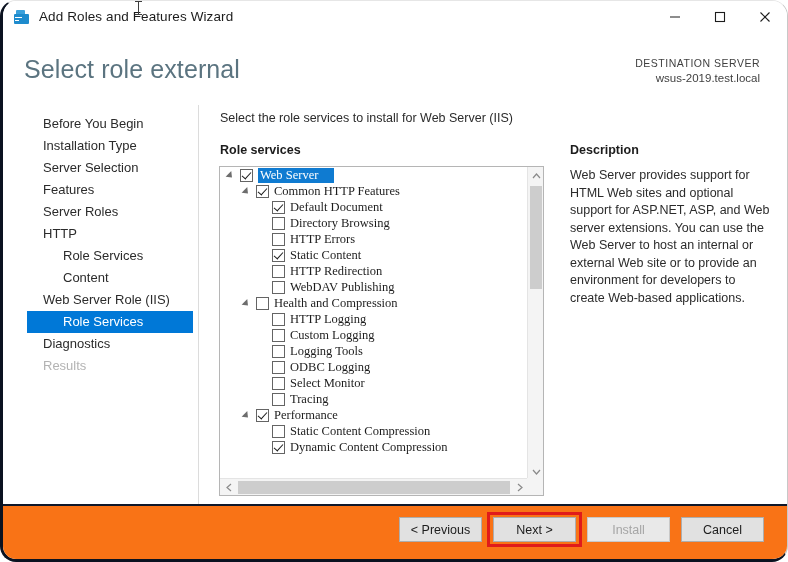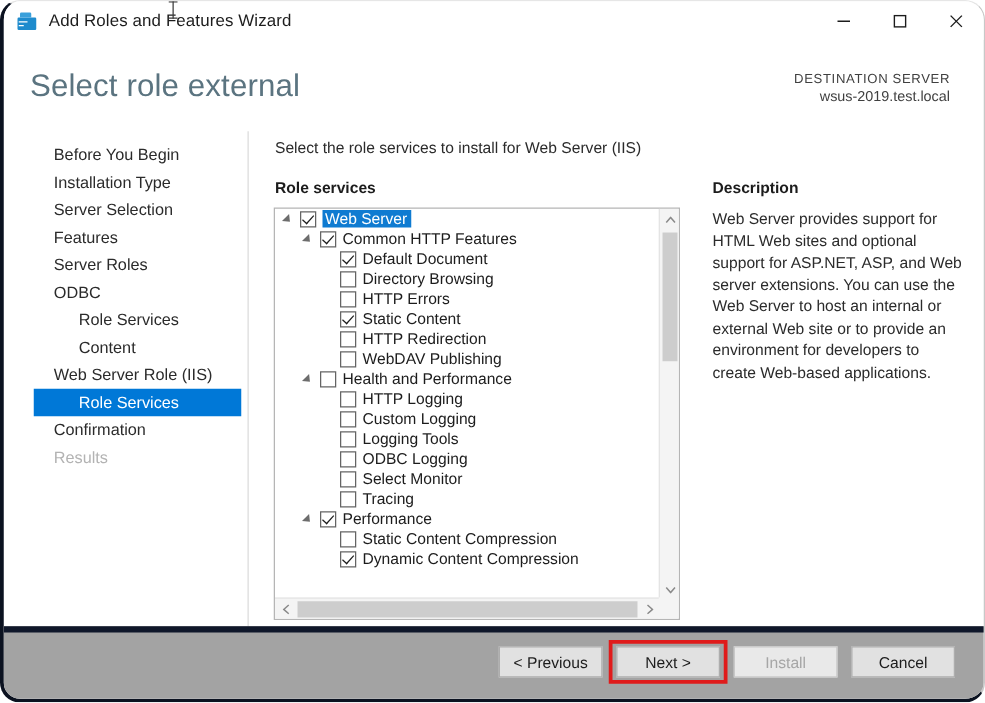--- a/index.html
+++ b/index.html
@@ -244,21 +244,21 @@
   }
   .cb.checked::after {
     content: "";
     position: absolute;
     left: 3px; top: 0px;
     width: 4px; height: 8px;
     border: solid #1c1c1c;
     border-width: 0 1.6px 1.6px 0;
     transform: rotate(42deg);
   }
-  .tree-label { padding-right: 3px; }
+  .tree-label { padding-right: 16px; font-family: Liberation Serif, serif; }
   .tree-row.selected .tree-label {
     background: #0f7bd1;
     color: #ffffff;
     padding-left: 2px;
   }
 
   .indent1 { padding-left: 4px; }
   .indent2 { padding-left: 20px; }
   .indent3 { padding-left: 36px; }
 
@@ -311,22 +311,22 @@
     right: 0; bottom: 0;
     width: 16px; height: 17px;
     background: #f4f4f4;
   }
 
   
   .footer {
     position: absolute;
     left: 0; right: 0; bottom: 0;
     height: 53px;
-    background: #a3a3a3;
-    border-top: 5px solid #0f172a;
+    background: #f97316;
+    border-top: 2px solid #0f172a;
   }
   .btnbar {
     position: absolute;
     right: 23px; top: 11px;
     display: flex;
     gap: 11px;
   }
   .btn {
     width: 83px; height: 25px;
     background: #e1e1e1;
@@ -391,26 +391,26 @@
     <span class="dest-label">DESTINATION SERVER</span>
     <span class="dest-value">wsus-2019.test.local</span>
   </div>
 
   <div class="nav" id="nav">
       <div class="nav-item">Before You Begin</div>
       <div class="nav-item">Installation Type</div>
       <div class="nav-item">Server Selection</div>
       <div class="nav-item">Features</div>
       <div class="nav-item">Server Roles</div>
-      <div class="nav-item">ODBC</div>
+      <div class="nav-item">HTTP</div>
       <div class="nav-item sub">Role Services</div>
       <div class="nav-item sub">Content</div>
       <div class="nav-item">Web Server Role (IIS)</div>
       <div class="nav-item sub selected">Role Services</div>
-      <div class="nav-item">Confirmation</div>
+      <div class="nav-item">Diagnostics</div>
       <div class="nav-item disabled">Results</div>
     </div>
   <div class="nav-divider"></div>
 
   <div class="instruction">Select the role services to install for Web Server (IIS)</div>
   <div class="section-label">Role services</div>
 
   <div class="tree-panel">
     <div class="tree-viewport" id="tree">
         <div class="tree-row indent1 selected">
@@ -449,21 +449,21 @@
           <span class="tree-label">HTTP Redirection</span>
         </div>
         <div class="tree-row indent3">
           <span class="tw"></span>
           <span class="cb"></span>
           <span class="tree-label">WebDAV Publishing</span>
         </div>
         <div class="tree-row indent2">
           <span class="tw expanded"></span>
           <span class="cb"></span>
-          <span class="tree-label">Health and Performance</span>
+          <span class="tree-label">Health and Compression</span>
         </div>
         <div class="tree-row indent3">
           <span class="tw"></span>
           <span class="cb"></span>
           <span class="tree-label">HTTP Logging</span>
         </div>
         <div class="tree-row indent3">
           <span class="tw"></span>
           <span class="cb"></span>
           <span class="tree-label">Custom Logging</span>

